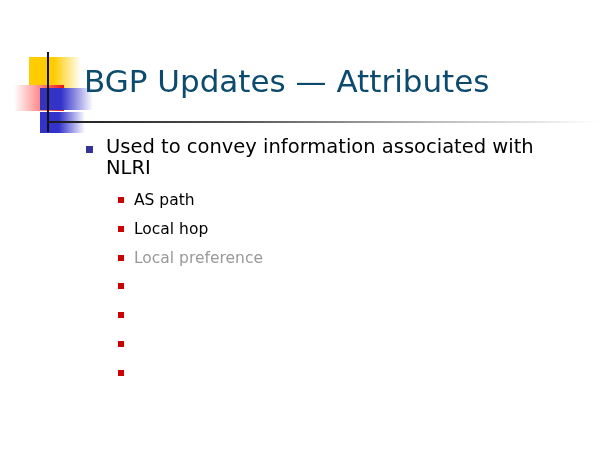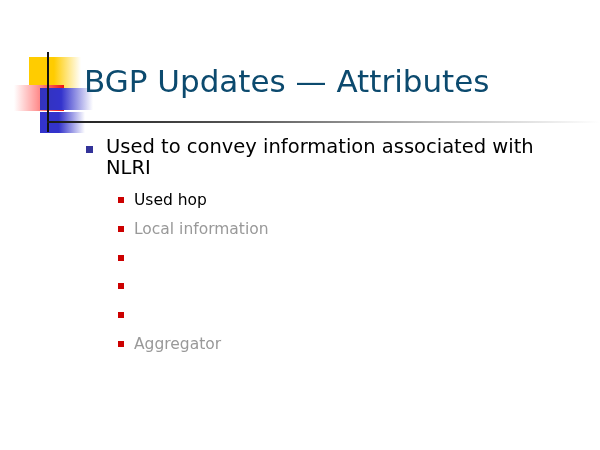--- a/index.html
+++ b/index.html
@@ -172,43 +172,46 @@
 
   <div class="body">
 
     <div class="bullet-l1">
       <span class="marker"></span>
       <span class="text">Used to convey information associated with NLRI</span>
     </div>
 
     <div class="sublist">
 
-
       <div class="bullet-l2 tone-dark">
         <span class="marker"></span>
-        <span class="text">Used hop</span>
-      </div>
-
-      <div class="bullet-l2 tone-muted">
-        <span class="marker"></span>
-        <span class="text">Local information</span>
-      </div>
-
-      <div class="bullet-l2 tone-muted">
-        <span class="marker"></span>
-      </div>
-
-      <div class="bullet-l2 tone-muted">
-        <span class="marker"></span>
-      </div>
-
-      <div class="bullet-l2 tone-muted">
-        <span class="marker"></span>
-      </div>
-
-      <div class="bullet-l2 tone-muted">
-        <span class="marker"></span>
-        <span class="text">Aggregator</span>
+        <span class="text">AS path</span>
+      </div>
+
+      <div class="bullet-l2 tone-dark">
+        <span class="marker"></span>
+        <span class="text">Local hop</span>
+      </div>
+
+      <div class="bullet-l2 tone-muted">
+        <span class="marker"></span>
+        <span class="text">Local preference</span>
+      </div>
+
+      <div class="bullet-l2 tone-muted">
+        <span class="marker"></span>
+      </div>
+
+      <div class="bullet-l2 tone-muted">
+        <span class="marker"></span>
+      </div>
+
+      <div class="bullet-l2 tone-muted">
+        <span class="marker"></span>
+      </div>
+
+      <div class="bullet-l2 tone-muted">
+        <span class="marker"></span>
       </div>
 
     </div>
   </div>
 </div>
 
 </body></html>

